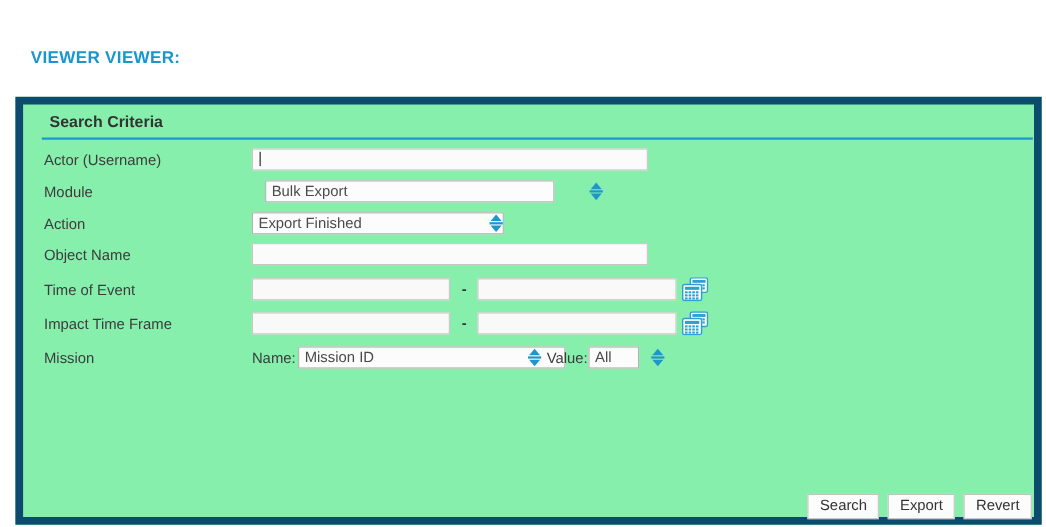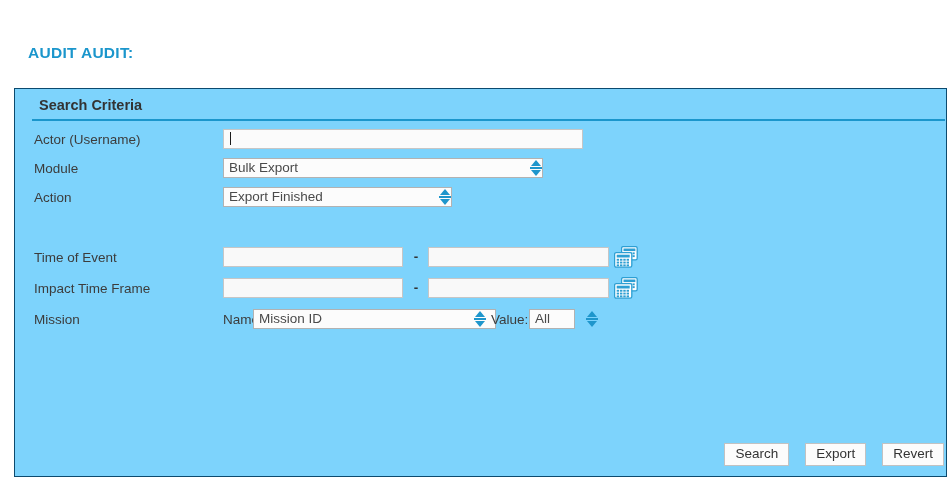--- a/index.html
+++ b/index.html
@@ -7,21 +7,21 @@
     width:951px;height:479px;position:relative;overflow:hidden;
     font-family:"Liberation Sans", sans-serif;
     -webkit-font-smoothing:antialiased;
   }
   .page-title{
     position:absolute;left:28px;top:44px;
     font-size:15.5px;font-weight:bold;letter-spacing:.3px;color:#1b96cc;
   }
   .panel{
     position:absolute;left:14px;top:88px;width:933px;height:389px;
-    box-sizing:border-box;border:1px solid #0c4a6e;background:#7dd3fc;
+    box-sizing:border-box;border:7px solid #0c4a6e;background:#86efac;
   }
   .panel-title{
     position:absolute;left:24px;top:8px;
     font-size:14.5px;font-weight:bold;color:#333333;
   }
   .accent-line{
     position:absolute;left:17px;right:1px;top:30px;height:2px;
     background:#1b96cc;
   }
   .row{position:absolute;left:0;width:100%;height:22px;}
@@ -61,63 +61,67 @@
     border-bottom:6px solid #1e96cc;
   }
   .spinner .bar{width:12px;height:2px;background:#1e96cc;margin:1px 0;}
   .spinner .down{
     width:0;height:0;
     border-left:5.5px solid transparent;border-right:5.5px solid transparent;
     border-top:6px solid #1e96cc;
   }
   .cal{position:absolute;top:-1px;width:24px;height:22px;cursor:pointer;}
   .button-row{
-    position:absolute;top:354px;right:2px;display:flex;gap:16px;
+    position:absolute;top:354px;right:2px;display:flex;gap:8px;
   }
   .btn{
     font-family:"Liberation Sans", sans-serif;
     font-size:13.5px;color:#333333;background:#fcfcfc;
     border:1px solid #c2c2c2;padding:2px 10px 3px;line-height:16px;
     cursor:pointer;
   }
 </style>
 </head>
 <body>
 
-<div class="page-title">AUDIT AUDIT:</div>
+<div class="page-title">VIEWER VIEWER:</div>
 
 <div class="panel">
   <div class="panel-title">Search Criteria</div>
   <div class="accent-line"></div>
 
   <div class="row" style="top:40px">
     <span class="lbl">Actor (Username)</span>
     <div class="field" style="left:208px;width:360px"><span class="caret"></span><span></span></div>
   </div>
 
   <div class="row" style="top:69px">
     <span class="lbl">Module</span>
-    <div class="field select" style="left:208px;width:320px"><span>Bulk Export</span></div>
+    <div class="field select" style="left:220px;width:263px"><span>Bulk Export</span></div>
     <span class="spinner" style="left:514px">
         <span class="up"></span>
         <span class="bar"></span>
         <span class="down"></span>
       </span>
   </div>
 
   <div class="row" style="top:98px">
     <span class="lbl">Action</span>
     <div class="field select" style="left:208px;width:229px"><span>Export Finished</span></div>
     <span class="spinner" style="left:423px">
         <span class="up"></span>
         <span class="bar"></span>
         <span class="down"></span>
       </span>
   </div>
 
+  <div class="row" style="top:126px">
+    <span class="lbl">Object Name</span>
+    <div class="field" style="left:208px;width:360px"><span></span></div>
+  </div>
 
   <div class="row" style="top:158px">
     <span class="lbl">Time of Event</span>
     <div class="field datefield" style="left:208px;width:180px"><span></span></div>
     <span class="dash" style="left:391px">-</span>
     <div class="field datefield" style="left:413px;width:181px"><span></span></div>
     <span class="cal" style="left:599px">
       <svg width="24" height="22" viewBox="0 0 24 22">
         <rect x="7.6" y="0.6" width="15.6" height="13.2" rx="1.6" fill="#ffffff" stroke="#2d9fd3" stroke-width="1.3"></rect>
         <rect x="9.5" y="2.5" width="11.9" height="2.6" fill="#2d9fd3"></rect>
@@ -186,21 +190,21 @@
             <rect x="9.3" y="18.4" width="2.4" height="1.9"></rect>
             <rect x="12.6" y="18.4" width="2.4" height="1.9"></rect>
         </g>
       </svg>
     </span>
   </div>
 
   <div class="row" style="top:220px">
     <span class="lbl">Mission</span>
     <span class="inline-lbl" style="left:208px">Name:</span>
-    <div class="field select" style="left:238px;width:243px"><span>Mission ID</span></div>
+    <div class="field select" style="left:250px;width:243px"><span>Mission ID</span></div>
     <span class="spinner" style="left:458px">
         <span class="up"></span>
         <span class="bar"></span>
         <span class="down"></span>
       </span>
     <span class="inline-lbl" style="left:476px">Value:</span>
     <div class="field select" style="left:514px;width:46px"><span>All</span></div>
     <span class="spinner" style="left:570px">
         <span class="up"></span>
         <span class="bar"></span>

